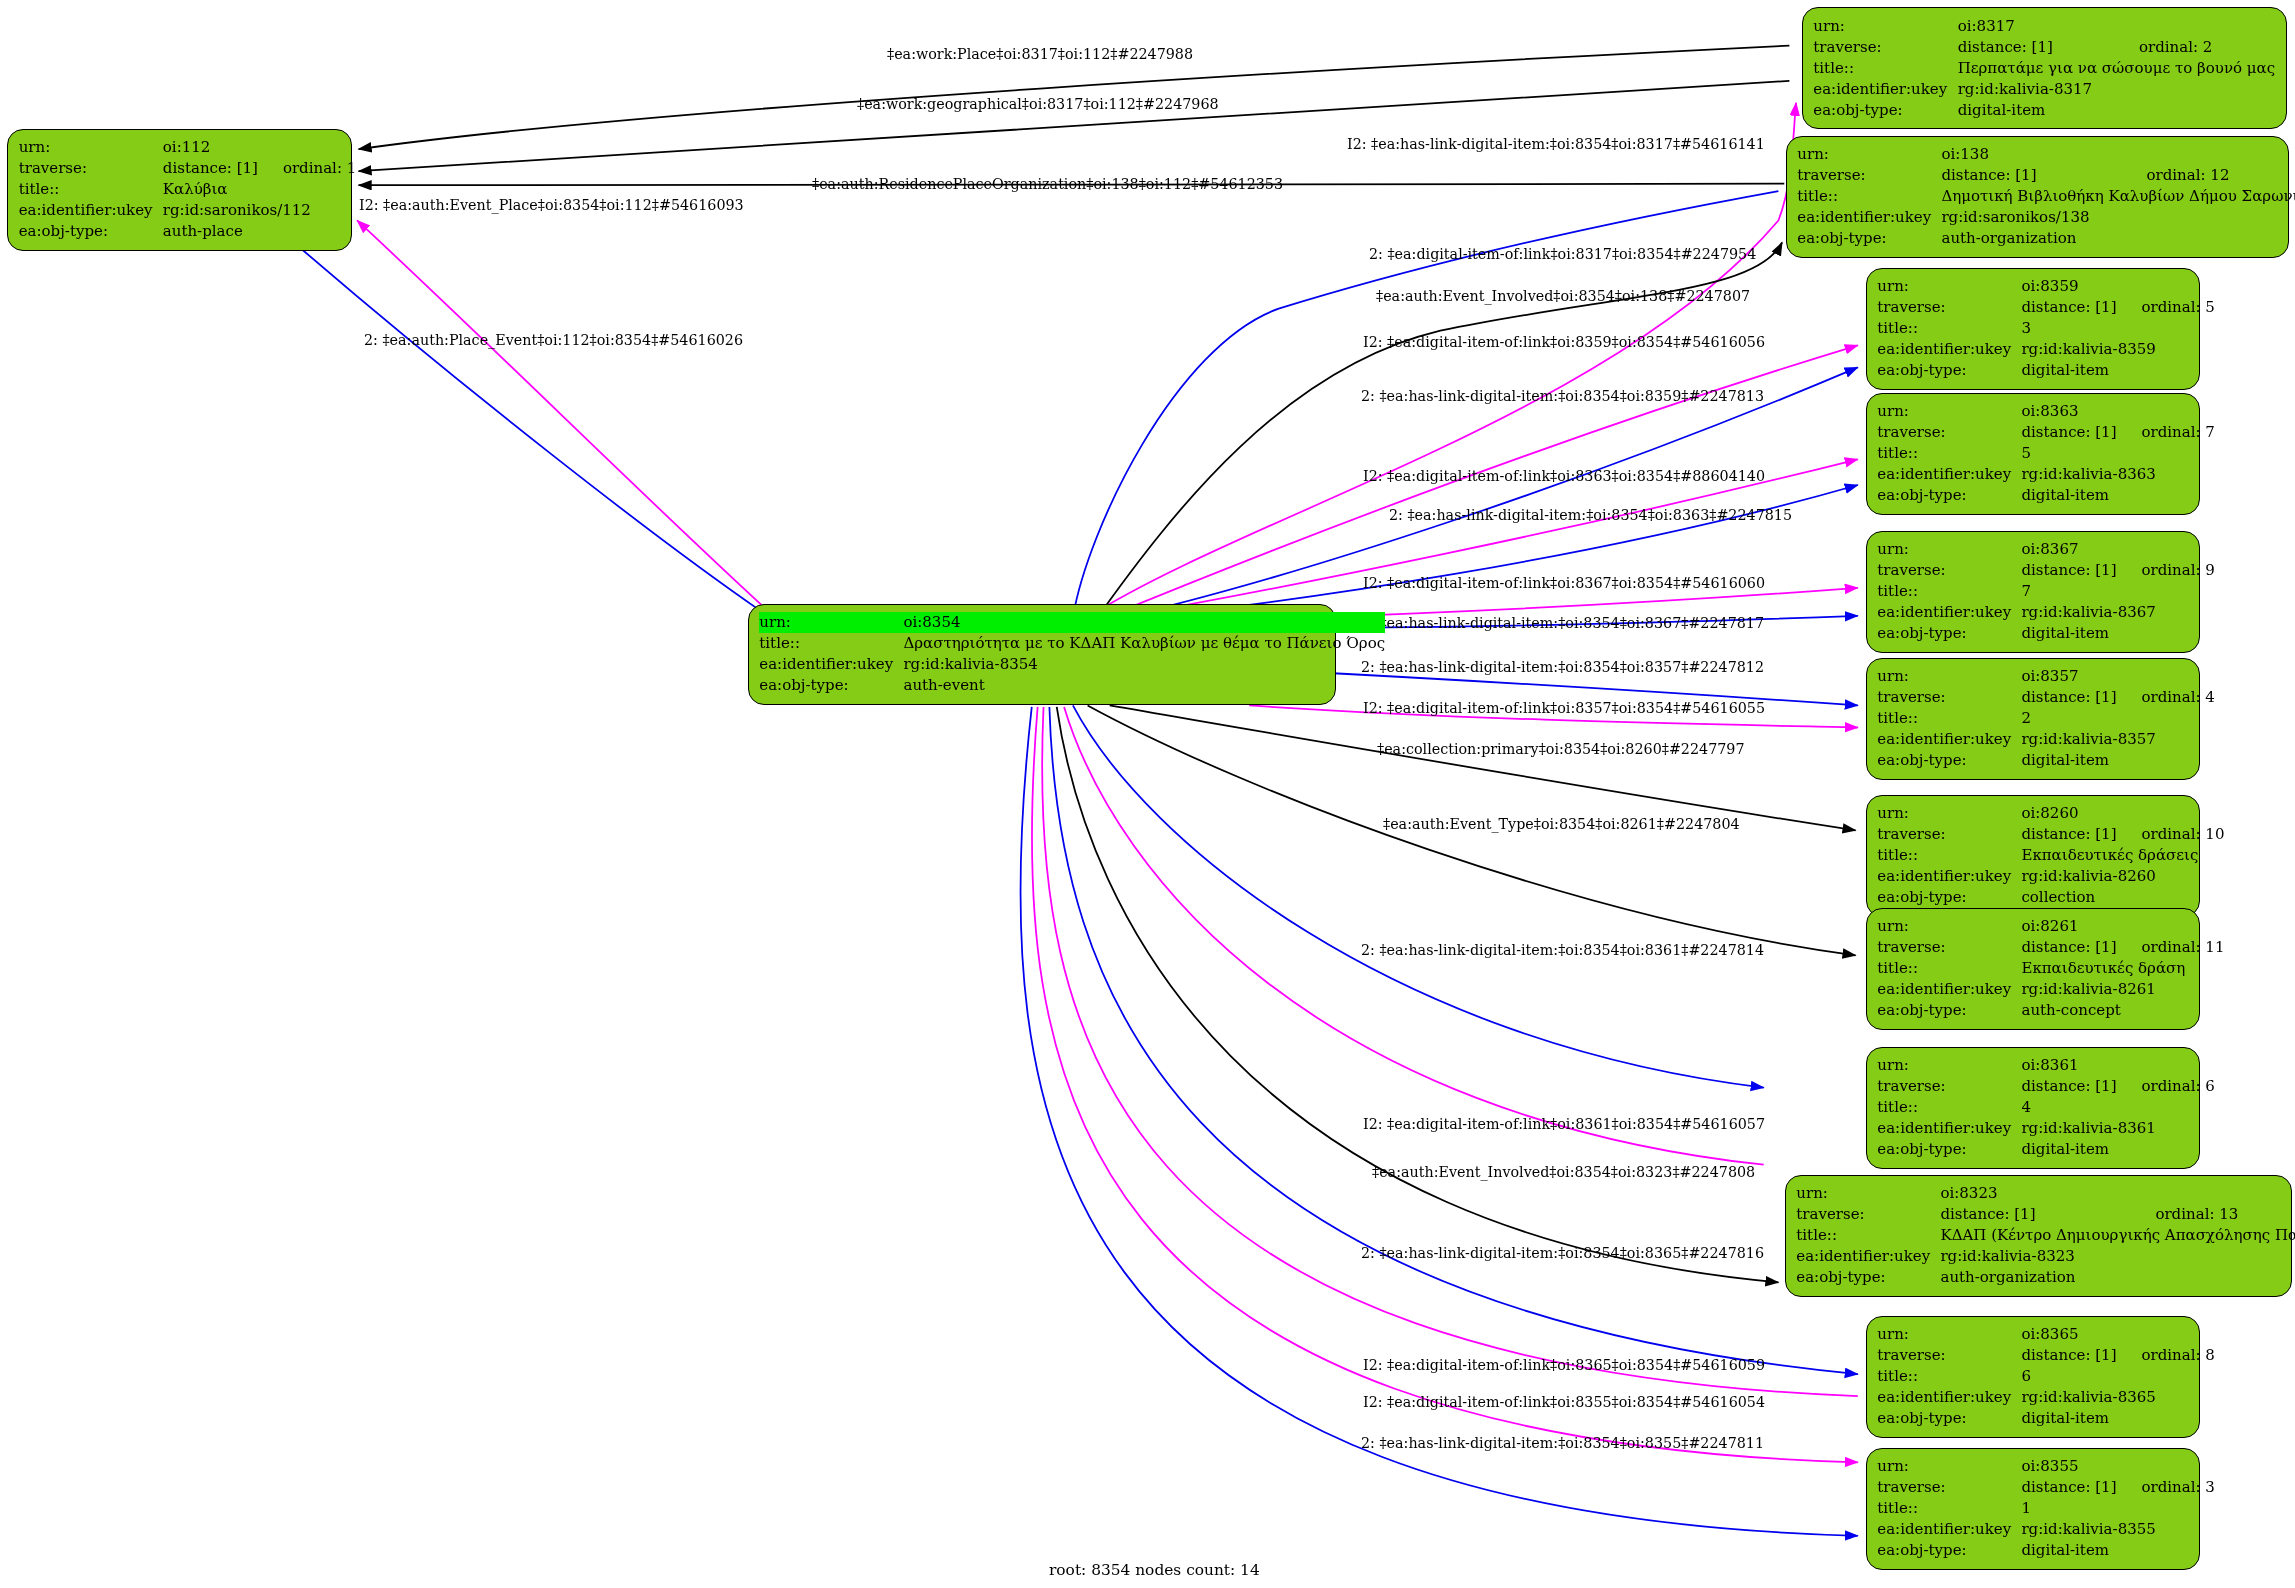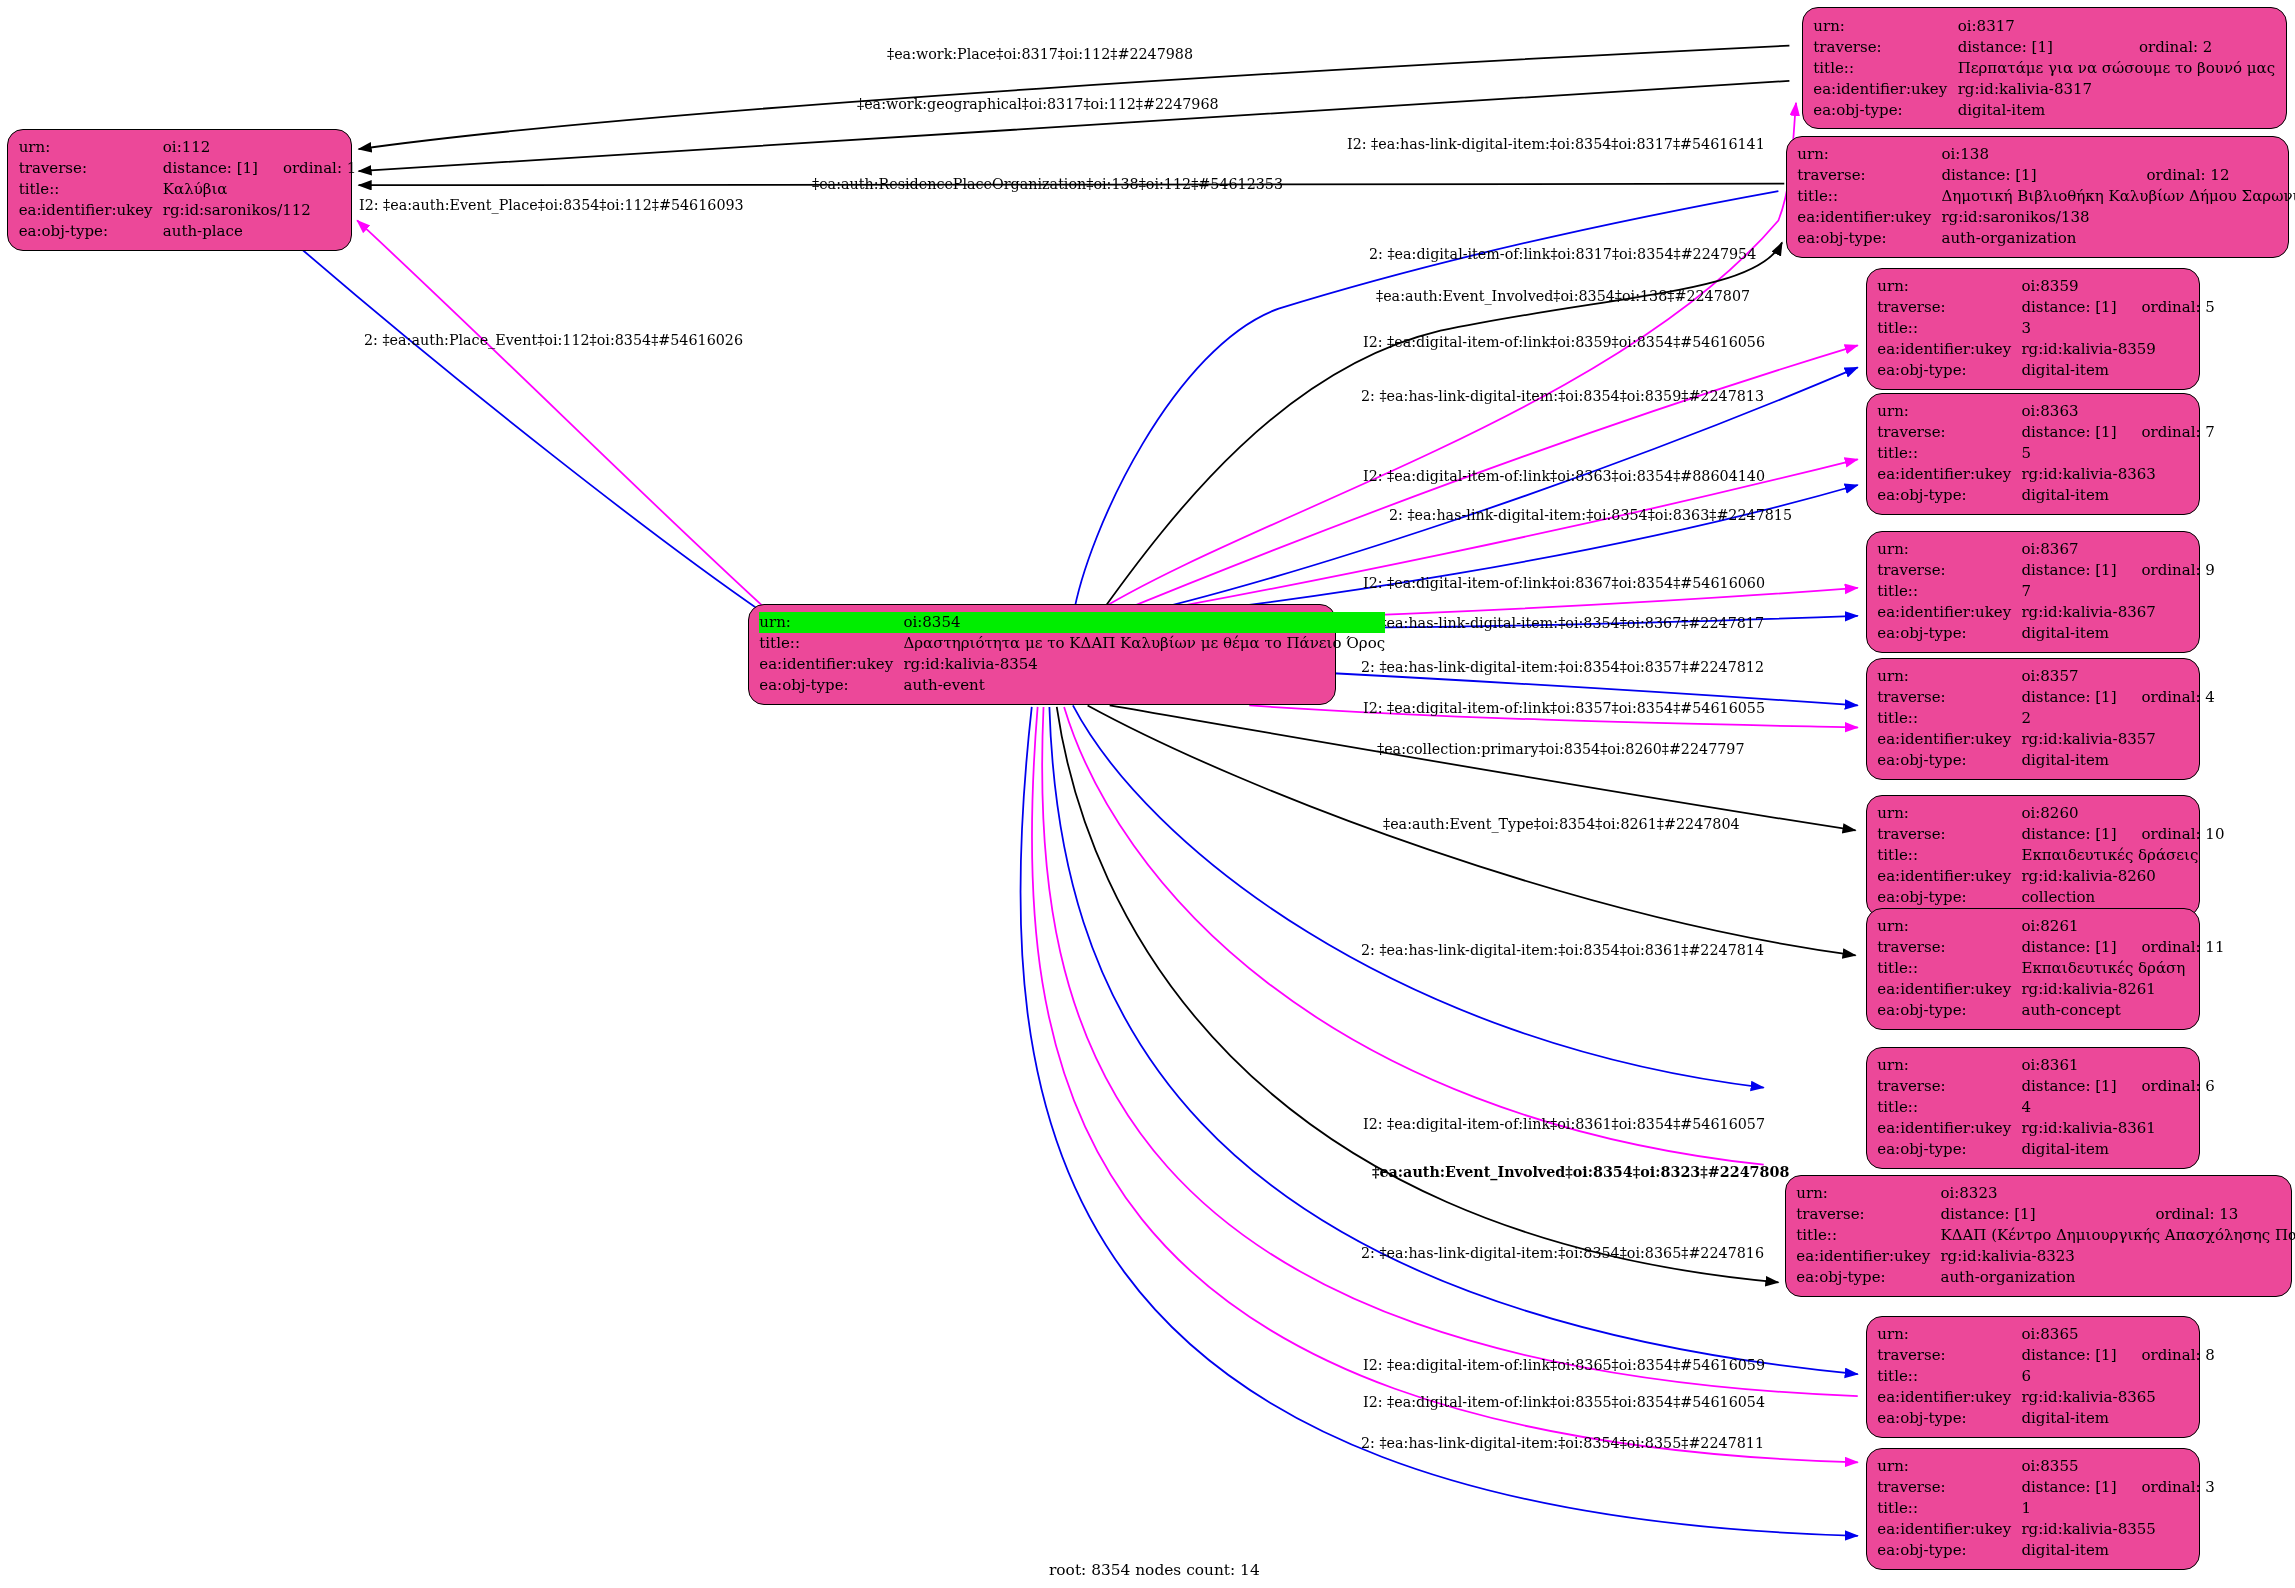--- a/index.html
+++ b/index.html
@@ -1,21 +1,21 @@
 <!DOCTYPE html>
 <html style="font-size:11.8px"><head>
 <meta charset="utf-8">
 <style>
   html,body{margin:0;padding:0;background:#ffffff;}
   body{font-family:"DejaVu Serif","Liberation Serif",serif;}
   #canvas{position:relative;width:2295px;height:1588px;overflow:hidden;background:#fff;}
   #edge-layer{position:absolute;left:0;top:0;width:2295px;height:1588px;pointer-events:none;}
 
   .node{position:absolute;box-sizing:border-box;border:1.6px solid #000;border-radius:16px;
-        background:#ec4899;padding:7.4px 10.3px;}
+        background:#84cc16;padding:7.4px 10.3px;}
   .node table{border-collapse:collapse;width:100%;}
   .node td{font-size:15px;line-height:21px;padding:0;white-space:nowrap;vertical-align:top;
            color:#000;font-family:"DejaVu Serif","Liberation Serif",serif;}
   .node td.k{padding-right:10.3px;}
   .node td.v{}
   .node .ord{padding-left:25px;}
   .hl td{background:#00ee00;}
 
   .elabel{position:absolute;font-size:14.3px;line-height:16px;color:#000;white-space:nowrap;
           font-family:"DejaVu Serif","Liberation Serif",serif;}
@@ -108,21 +108,21 @@
   <div class="elabel" style="left:1363px;top:468px;">I2: ‡ea:digital-item-of:link‡oi:8363‡oi:8354‡#88604140</div>
   <div class="elabel" style="left:1361px;top:507px;margin-left:28px;">2: ‡ea:has-link-digital-item:‡oi:8354‡oi:8363‡#2247815</div>
   <div class="elabel" style="left:1363px;top:575px;">I2: ‡ea:digital-item-of:link‡oi:8367‡oi:8354‡#54616060</div>
   <div class="elabel" style="left:1361px;top:615px;">2: ‡ea:has-link-digital-item:‡oi:8354‡oi:8367‡#2247817</div>
   <div class="elabel" style="left:1361px;top:659px;">2: ‡ea:has-link-digital-item:‡oi:8354‡oi:8357‡#2247812</div>
   <div class="elabel" style="left:1363px;top:700px;">I2: ‡ea:digital-item-of:link‡oi:8357‡oi:8354‡#54616055</div>
   <div class="elabel" style="left:1377px;top:741px;">‡ea:collection:primary‡oi:8354‡oi:8260‡#2247797</div>
   <div class="elabel" style="left:1383px;top:816px;">‡ea:auth:Event_Type‡oi:8354‡oi:8261‡#2247804</div>
   <div class="elabel" style="left:1361px;top:942px;">2: ‡ea:has-link-digital-item:‡oi:8354‡oi:8361‡#2247814</div>
   <div class="elabel" style="left:1363px;top:1116px;">I2: ‡ea:digital-item-of:link‡oi:8361‡oi:8354‡#54616057</div>
-  <div class="elabel" style="left:1372px;top:1164px;font-weight:bold;">‡ea:auth:Event_Involved‡oi:8354‡oi:8323‡#2247808</div>
+  <div class="elabel" style="left:1372px;top:1164px;">‡ea:auth:Event_Involved‡oi:8354‡oi:8323‡#2247808</div>
   <div class="elabel" style="left:1361px;top:1245px;">2: ‡ea:has-link-digital-item:‡oi:8354‡oi:8365‡#2247816</div>
   <div class="elabel" style="left:1363px;top:1357px;">I2: ‡ea:digital-item-of:link‡oi:8365‡oi:8354‡#54616059</div>
   <div class="elabel" style="left:1363px;top:1394px;">I2: ‡ea:digital-item-of:link‡oi:8355‡oi:8354‡#54616054</div>
   <div class="elabel" style="left:1361px;top:1435px;">2: ‡ea:has-link-digital-item:‡oi:8354‡oi:8355‡#2247811</div>
 
   <div class="node" style="left:7.4px;top:129px;width:345px;">
     <table>
       <tbody>
           <tr>
         <td class="k">urn:</td>

